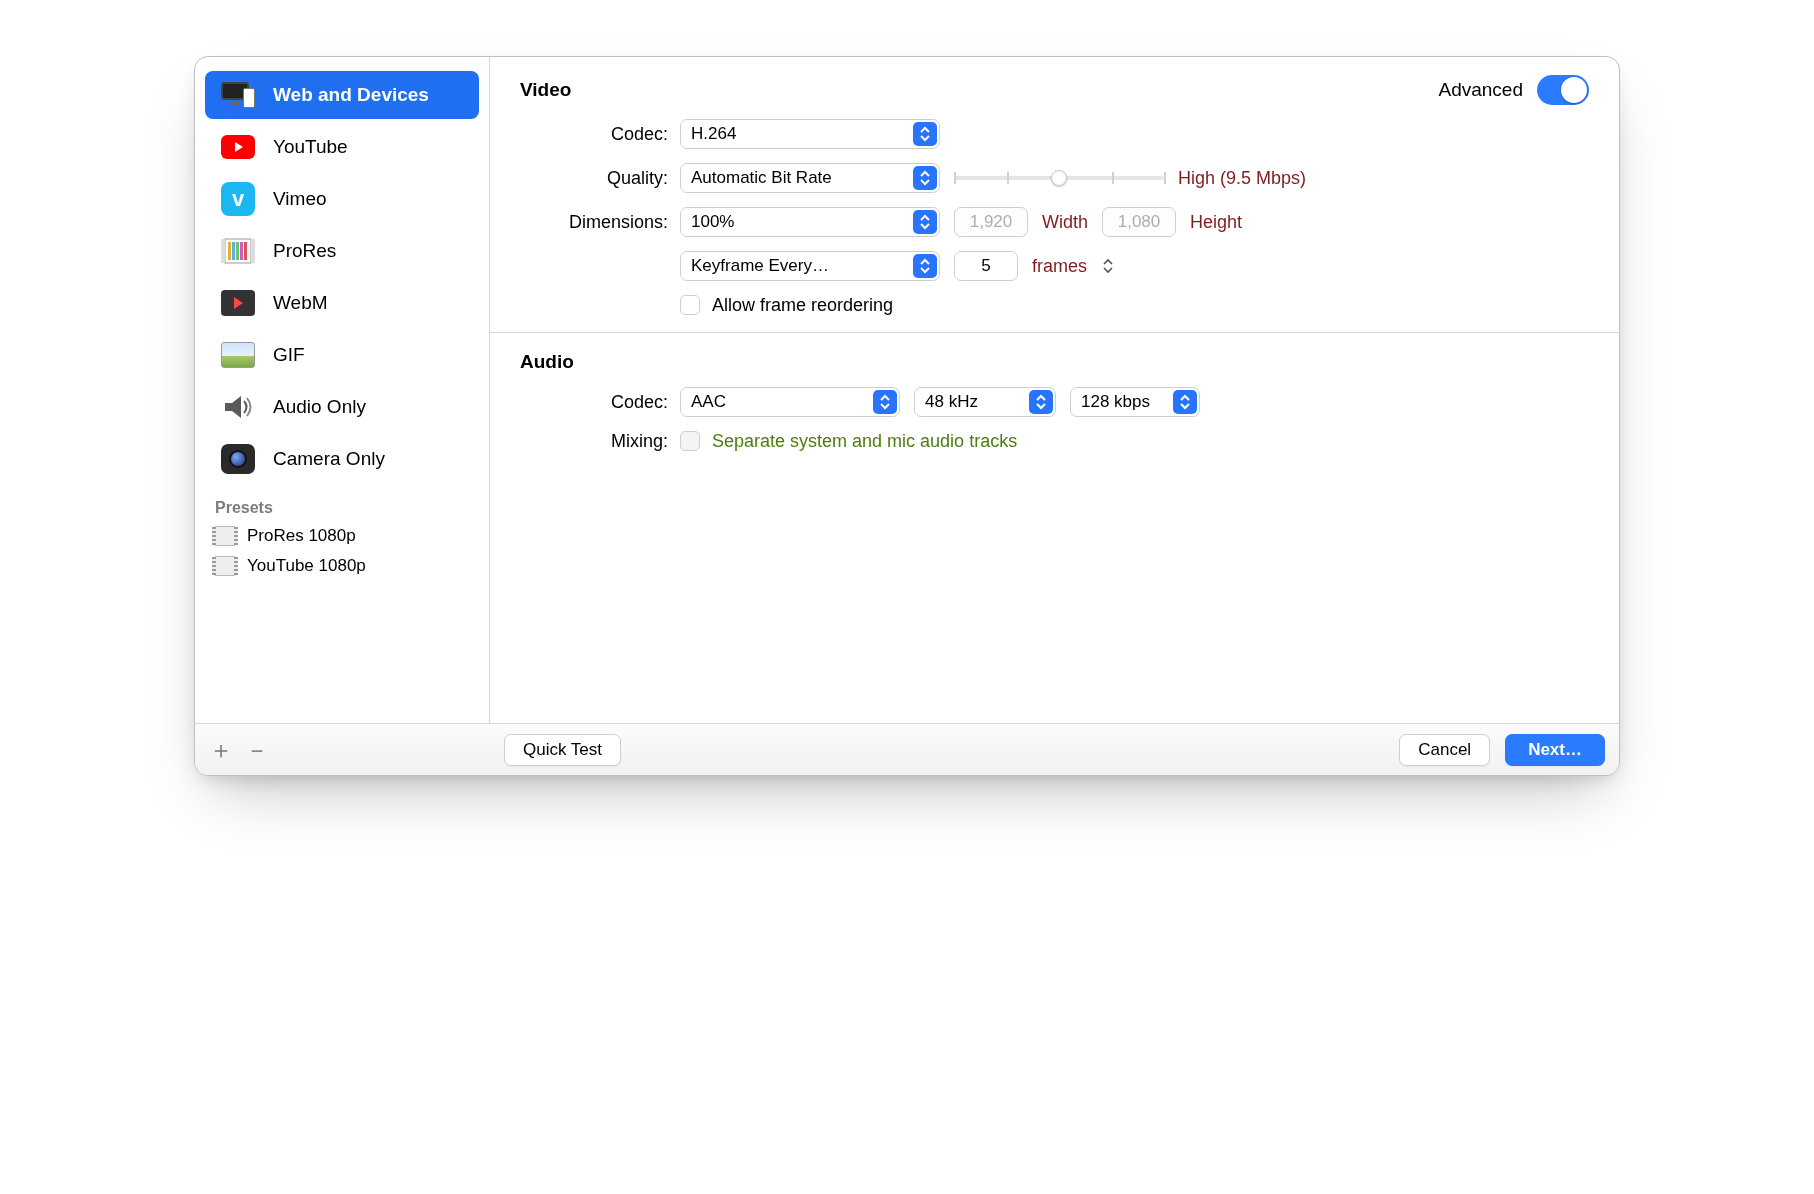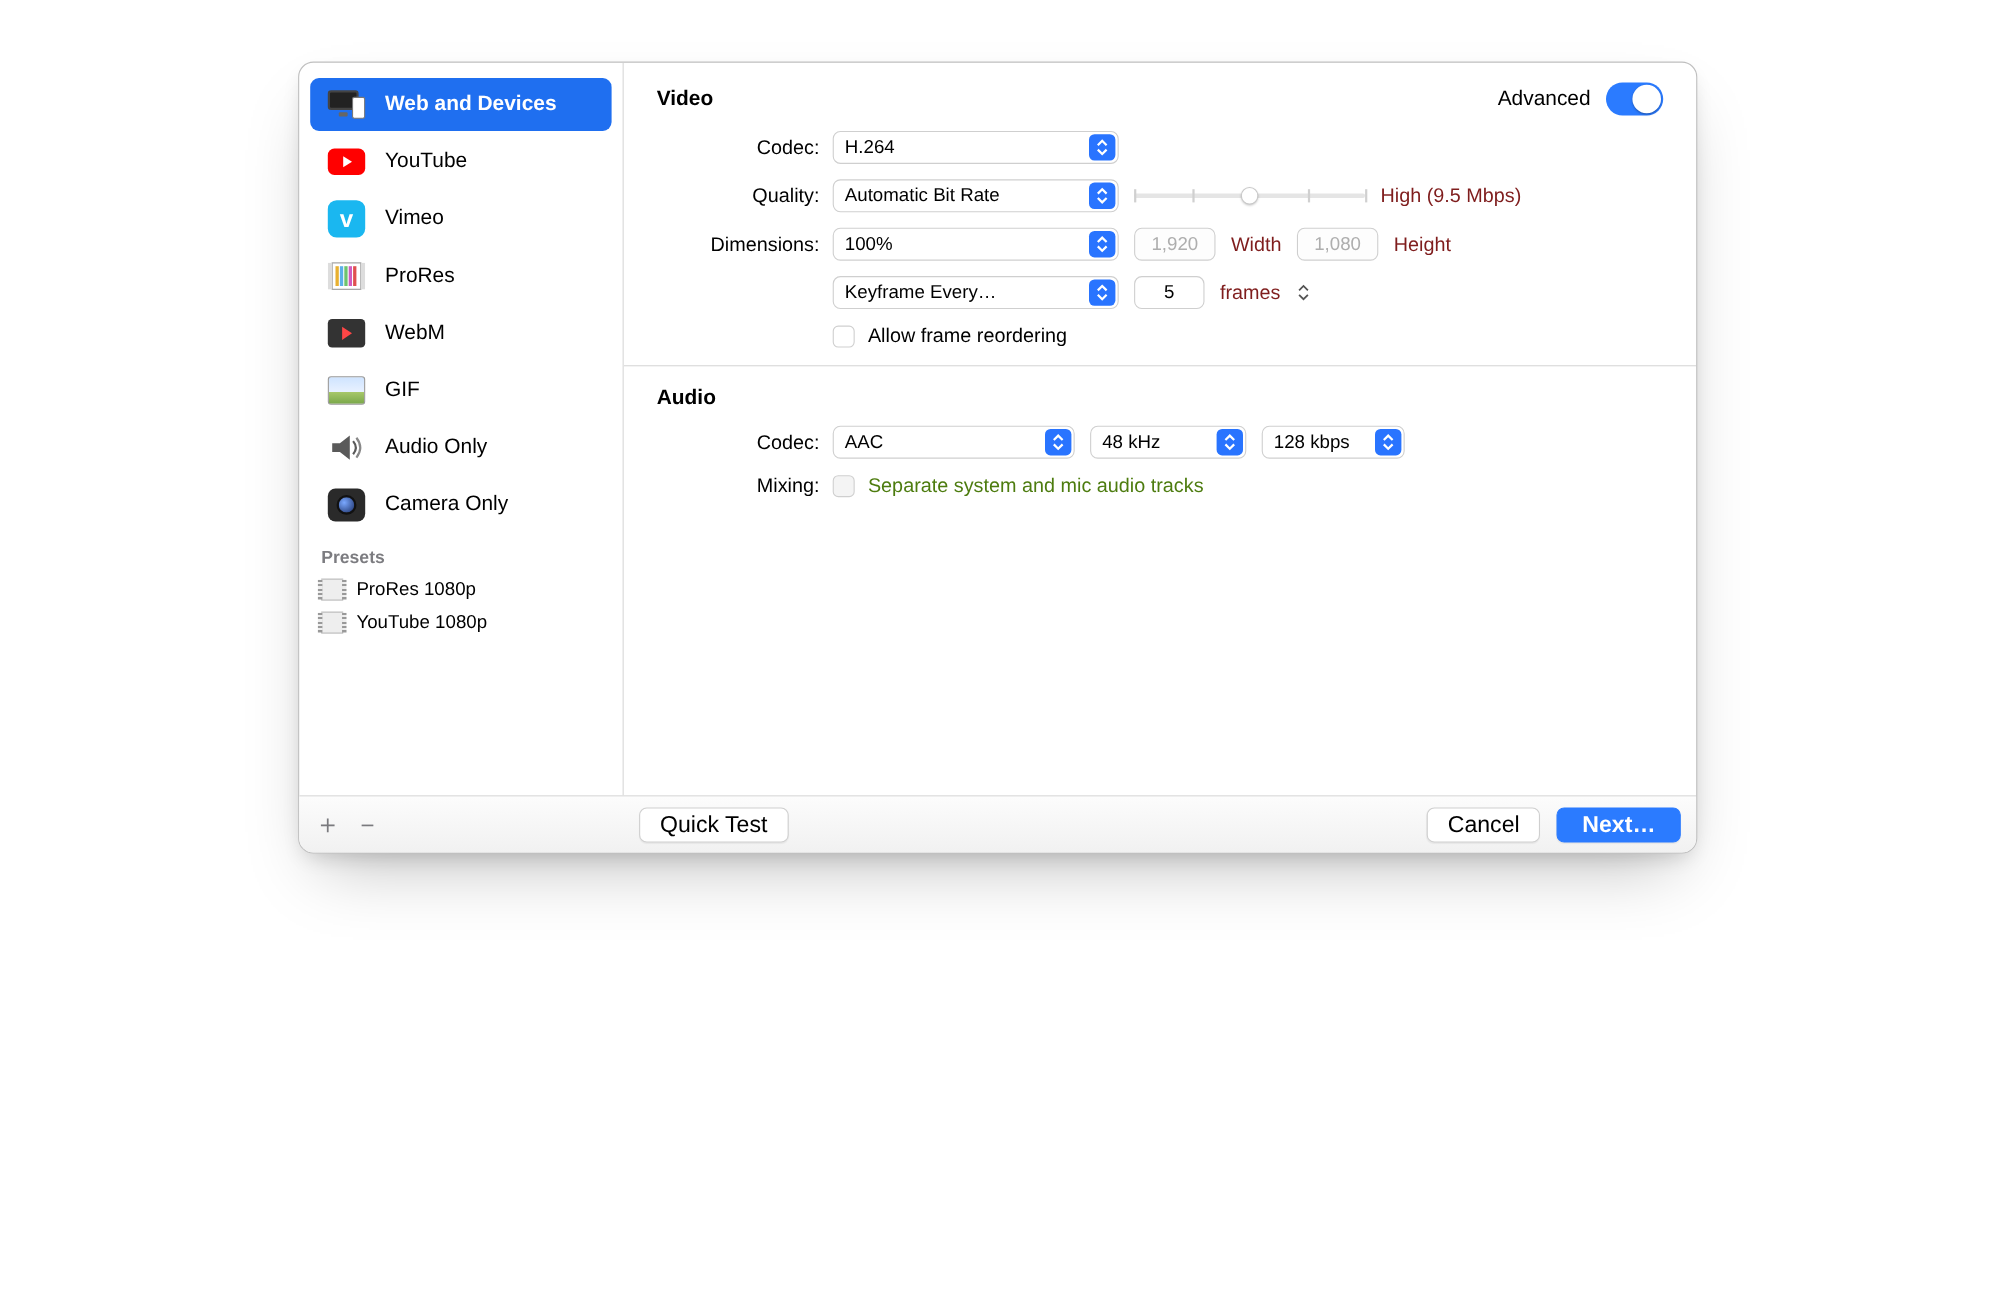--- a/index.html
+++ b/index.html
@@ -23,21 +23,21 @@
     font-size: 17px;
     color: var(--text);
     background: #fff;
     width: 1814px;
     height: 1194px;
     display:flex;
     align-items:flex-start;
     justify-content:center;
   }
   .window {
-    width: 1272px;
+    width: 1426px;
     height: 720px;
     margin-top: 56px;
     border: 1px solid #bfbfbf;
     border-radius: 14px;
     background: var(--bg);
     display:flex;
     flex-direction:column;
     overflow:hidden;
     box-shadow: 0 30px 60px -20px rgba(0,0,0,.25), 0 8px 20px -8px rgba(0,0,0,.2);
   }
@@ -193,21 +193,21 @@
     border:1px solid var(--input-border); border-radius:7px;
     text-align:center; font-size:17px; background:#fff;
   }
   .small-input.disabled { color:#aeaeae; background:#fdfdfd; }
   .unit { font-size:18px; color:#7f1d1d; }
   .checkbox {
     width:20px; height:20px; border:1px solid var(--input-border);
     border-radius:5px; background:#fff; flex-shrink:0;
   }
   .checkbox.disabled { background:#f4f4f4; }
-  .cb-row { display:flex; align-items:flex-end; gap:12px; }
+  .cb-row { display:flex; align-items:flex-start; gap:12px; }
   .cb-row .text { font-size:18px; }
   .cb-row .text.muted { color:#4d7c0f; }
 
   
   .toolbar {
     height: 52px;
     border-top: 1px solid var(--divider);
     background: linear-gradient(#fcfcfc,#f1f1f1);
     display:flex;
     align-items:center;
@@ -216,21 +216,21 @@
   .toolbar .left { display:flex; gap:14px; width:295px; align-items:center;}
   .toolbar .plus, .toolbar .minus {
     width:22px; text-align:center;
     font-size:24px; line-height:24px; color:#7a7a7e;
   }
   .toolbar .center { flex:0 0 auto; }
   .toolbar .spacer { flex:1; }
   .btn {
     height:32px; padding:0 18px; border-radius:7px;
     border:1px solid var(--input-border); background:#fff;
-    font-size:21px; display:inline-flex; align-items:center;
+    font-size:17px; display:inline-flex; align-items:center;
     box-shadow: 0 1px 1px rgba(0,0,0,.05);
   }
   .btn.primary {
     background: #2b7bff; color:#fff; border-color:#2b7bff; font-weight:600;
     padding: 0 22px;
   }
   .btn + .btn { margin-left: 15px; }
 
   
   .ic-webdevices{ width:38px; height:26px; position:relative;}

